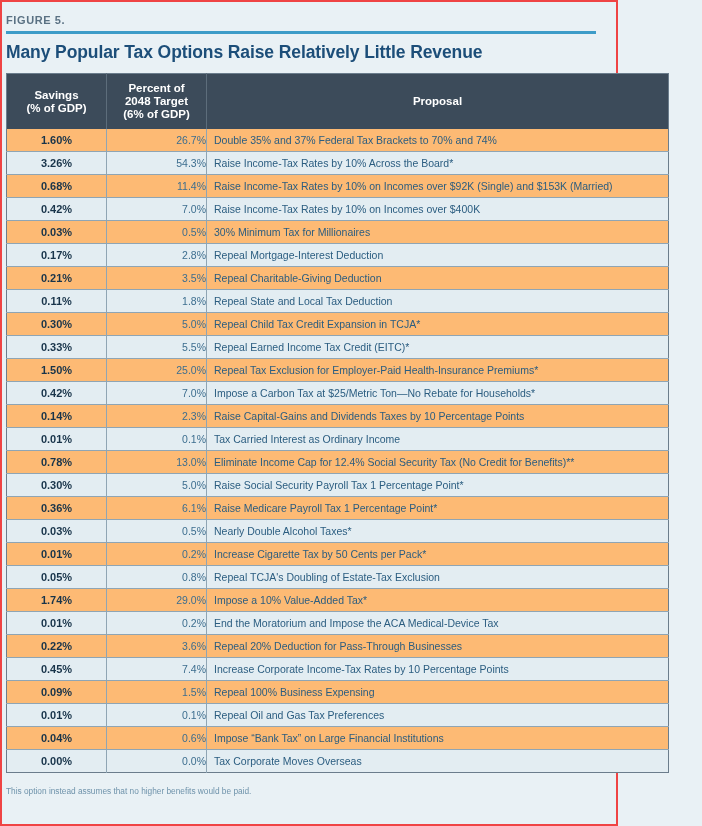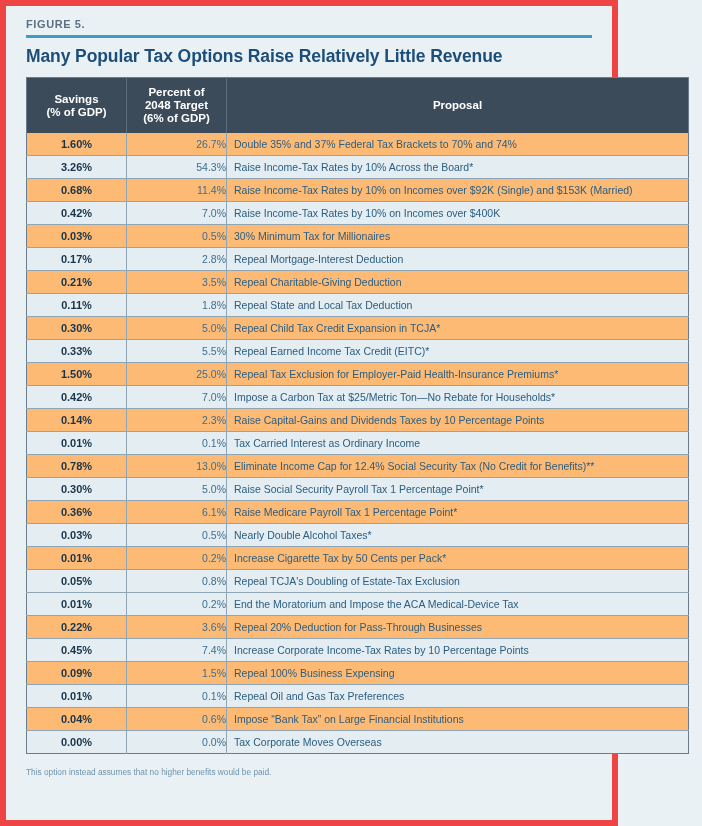--- a/index.html
+++ b/index.html
@@ -12,22 +12,22 @@
     background: #e9f1f5;
     font-family: "Liberation Sans", sans-serif;
     overflow: hidden;
   }
   #figure-panel {
     position: relative;
     box-sizing: border-box;
     width: 618px;
     height: 826px;
     background: #e9f1f5;
-    border: 6px solid #ef4444;
-    padding: 12px 20px 0 20px;
+    border: 2px solid #ef4444;
+    padding: 12px 20px 0 4px;
   }
   #figure-label {
     font-size: 11px;
     font-weight: bold;
     letter-spacing: 0.6px;
     color: #5a7183;
     padding-bottom: 5px;
   }
   #accent-rule {
     height: 3px;
@@ -232,20 +232,25 @@
         <tr class="odd">
           <td class="savings">0.01%</td>
           <td class="percent">0.2%</td>
           <td class="proposal">Increase Cigarette Tax by 50 Cents per Pack*</td>
         </tr>
         <tr class="even">
           <td class="savings">0.05%</td>
           <td class="percent">0.8%</td>
           <td class="proposal">Repeal TCJA's Doubling of Estate-Tax Exclusion</td>
         </tr>
+        <tr class="odd">
+          <td class="savings">1.74%</td>
+          <td class="percent">29.0%</td>
+          <td class="proposal">Impose a 10% Value-Added Tax*</td>
+        </tr>
         <tr class="even">
           <td class="savings">0.01%</td>
           <td class="percent">0.2%</td>
           <td class="proposal">End the Moratorium and Impose the ACA Medical-Device Tax</td>
         </tr>
         <tr class="odd">
           <td class="savings">0.22%</td>
           <td class="percent">3.6%</td>
           <td class="proposal">Repeal 20% Deduction for Pass-Through Businesses</td>
         </tr>

